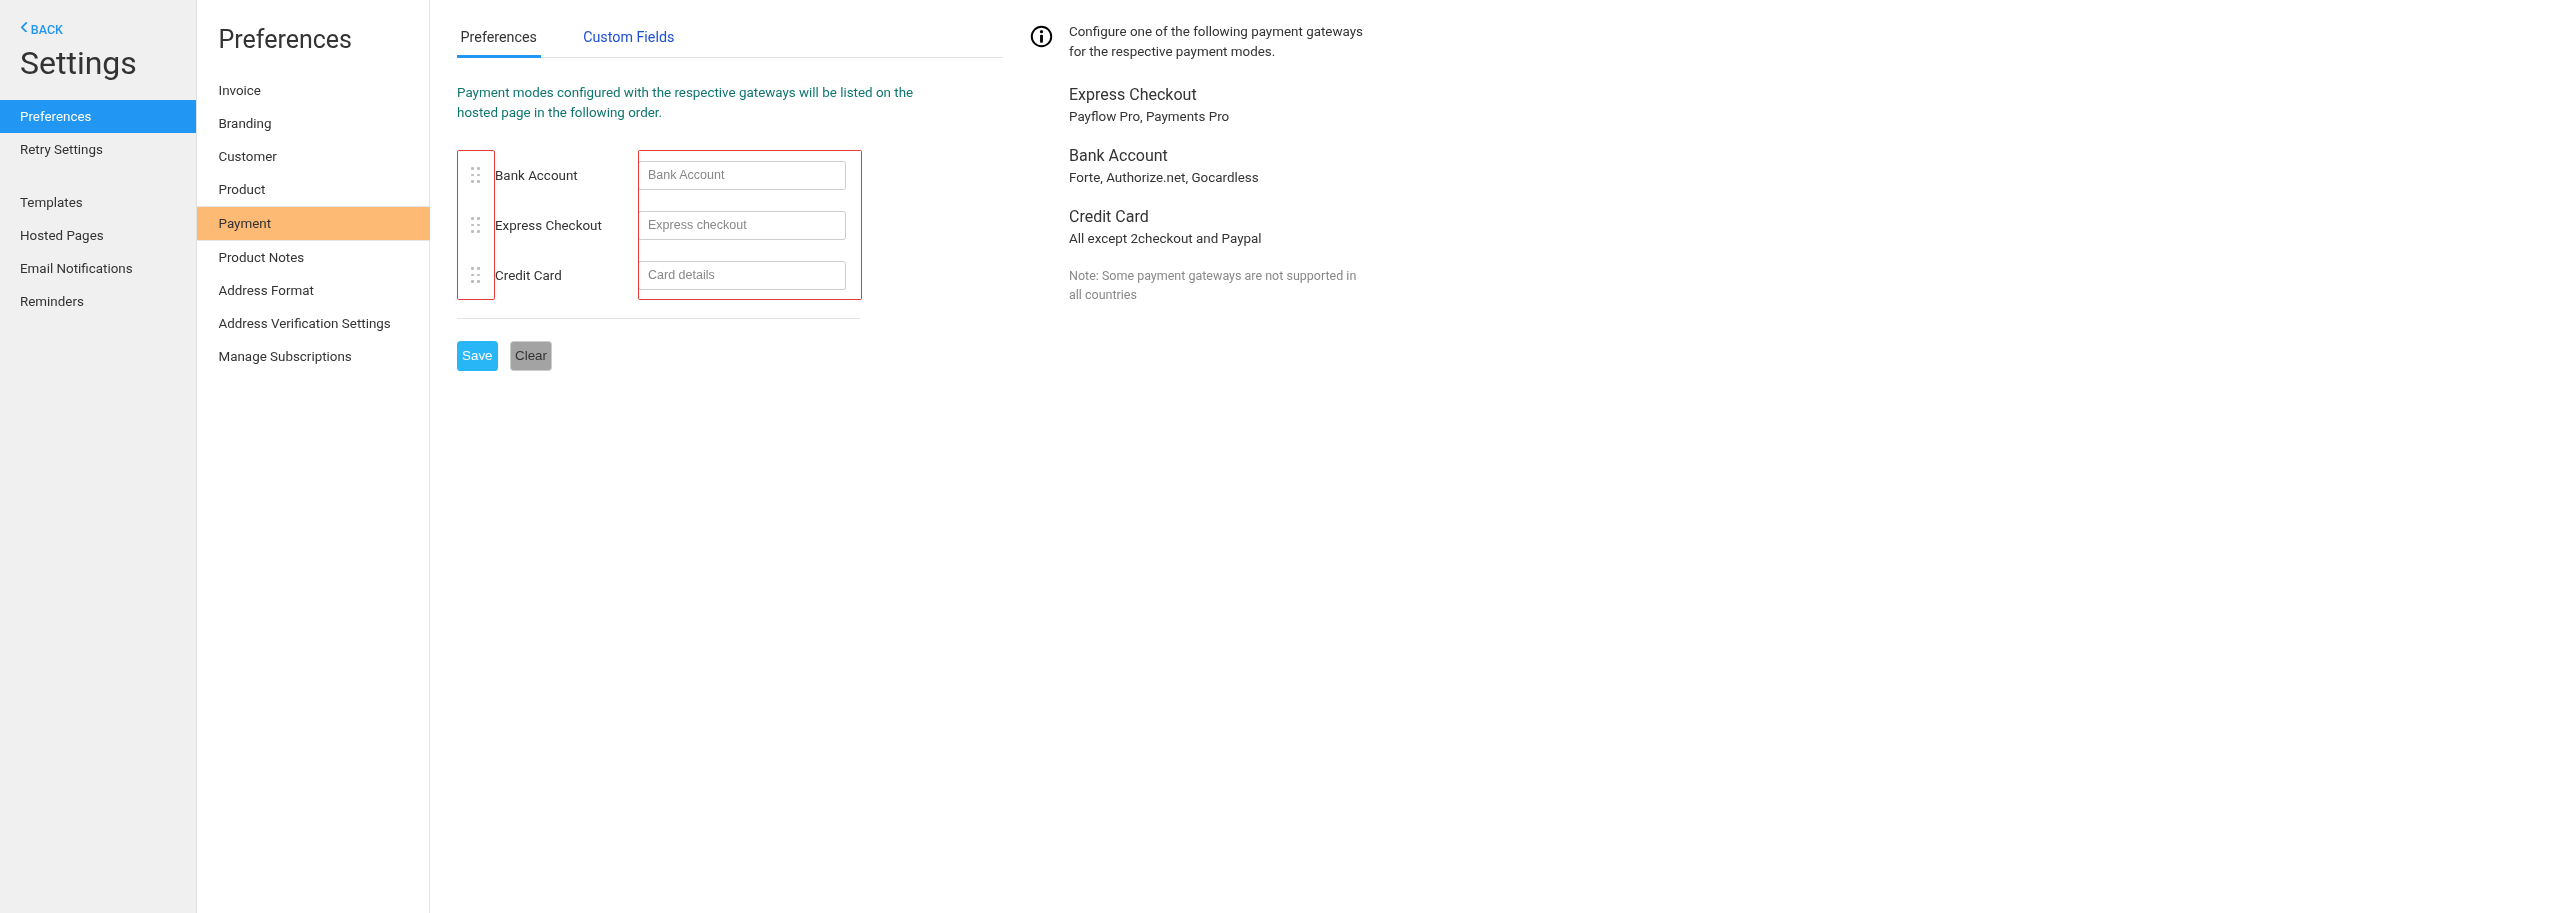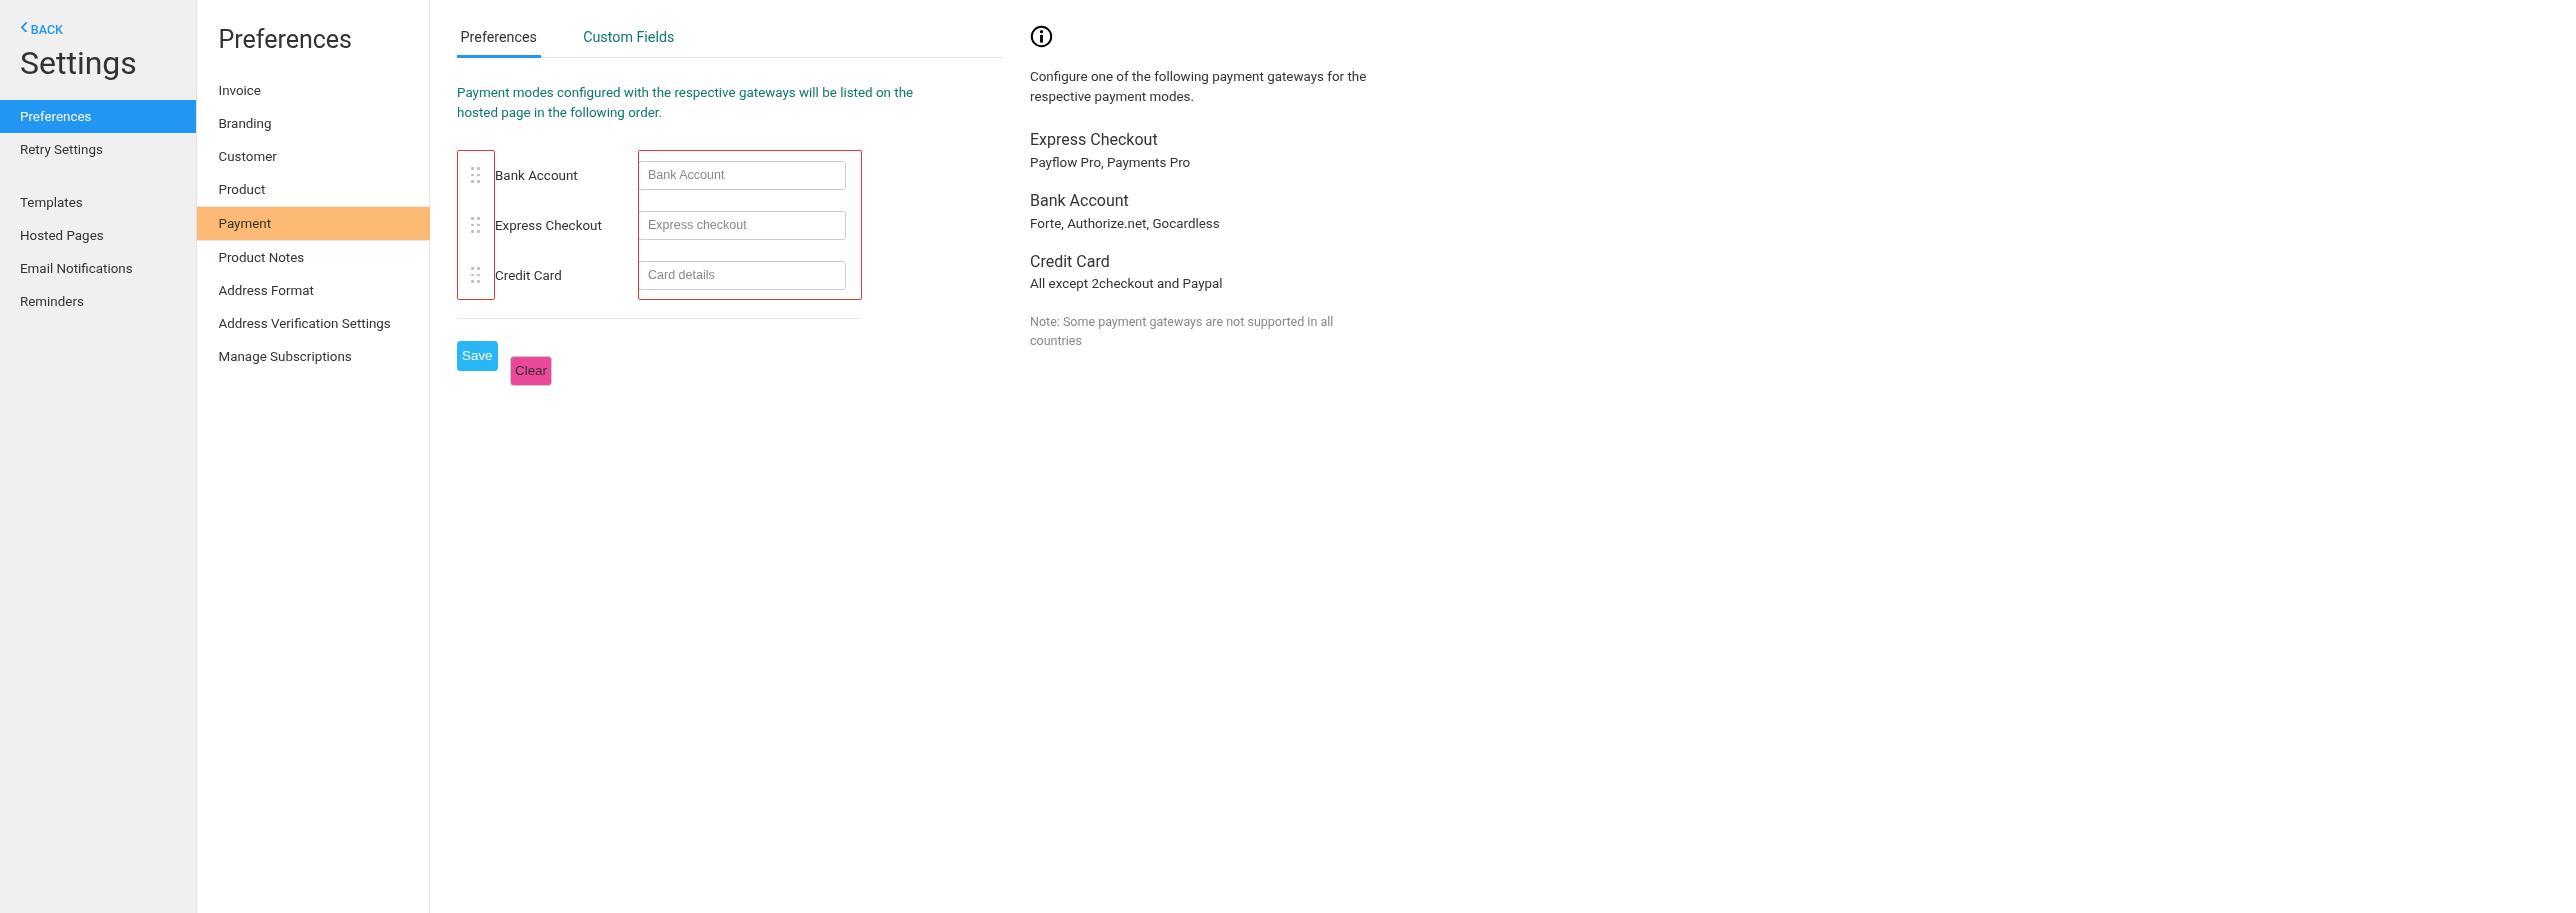--- a/index.html
+++ b/index.html
@@ -87,36 +87,35 @@
     flex: 1;
     padding: 0 27px 27px;
     min-width: 0;
   }
   .main-right {
     width: 367px;
     padding: 0 27px 27px 0;
     display: flex;
     gap: 16px;
     align-items: flex-start;
-    flex-direction: column;
   }
   .info-icon-wrap { flex-shrink: 0; padding-top: 3.6px; }
   .info-text-wrap { flex: 1; }
 
   
   .tabs {
     display: flex;
     border-bottom: 0.9px solid #e5e5e5;
     margin-bottom: 25px;
   }
   .tab {
     padding: 7.2px 3.6px 12.5px;
     margin-right: 39px;
     font-size: 14.3px;
-    color: #0f766e;
+    color: #1d4ed8;
     cursor: pointer;
     position: relative;
   }
   .tab.active {
     color: #333;
   }
   .tab.active::after {
     content: "";
     position: absolute;
     left: 0; right: 0; bottom: -0.9px;
@@ -196,24 +195,23 @@
     cursor: pointer;
     border: 0.9px solid transparent;
     display: flex;
     align-items: center;
   }
   .btn-primary {
     background: #29b6f6;
     color: #fff;
   }
   .btn-secondary {
-    background: #ec4899;
+    background: #a3a3a3;
     color: #333;
     border: 0.9px solid #ccc;
-    margin-top: 15px;
   }
 
   
   .info-title {
     font-size: 13.4px;
     color: #333;
     line-height: 1.5;
     margin-bottom: 23px;
   }
   .gw-block { margin-bottom: 21.5px; }

